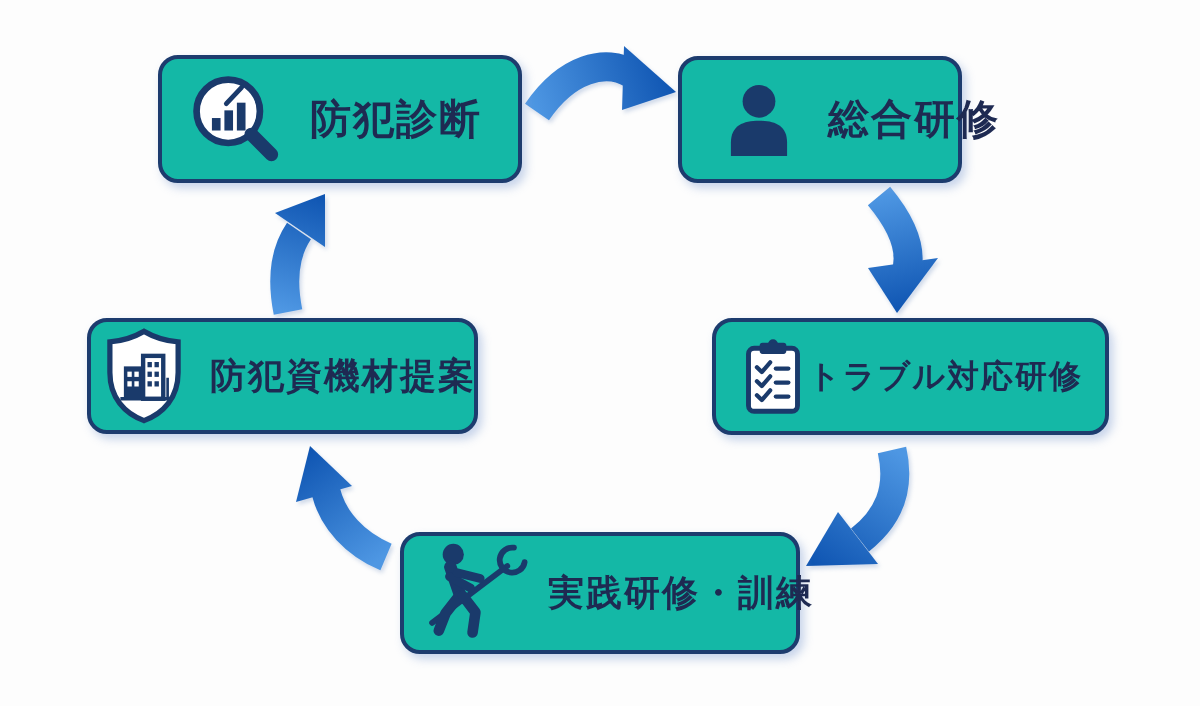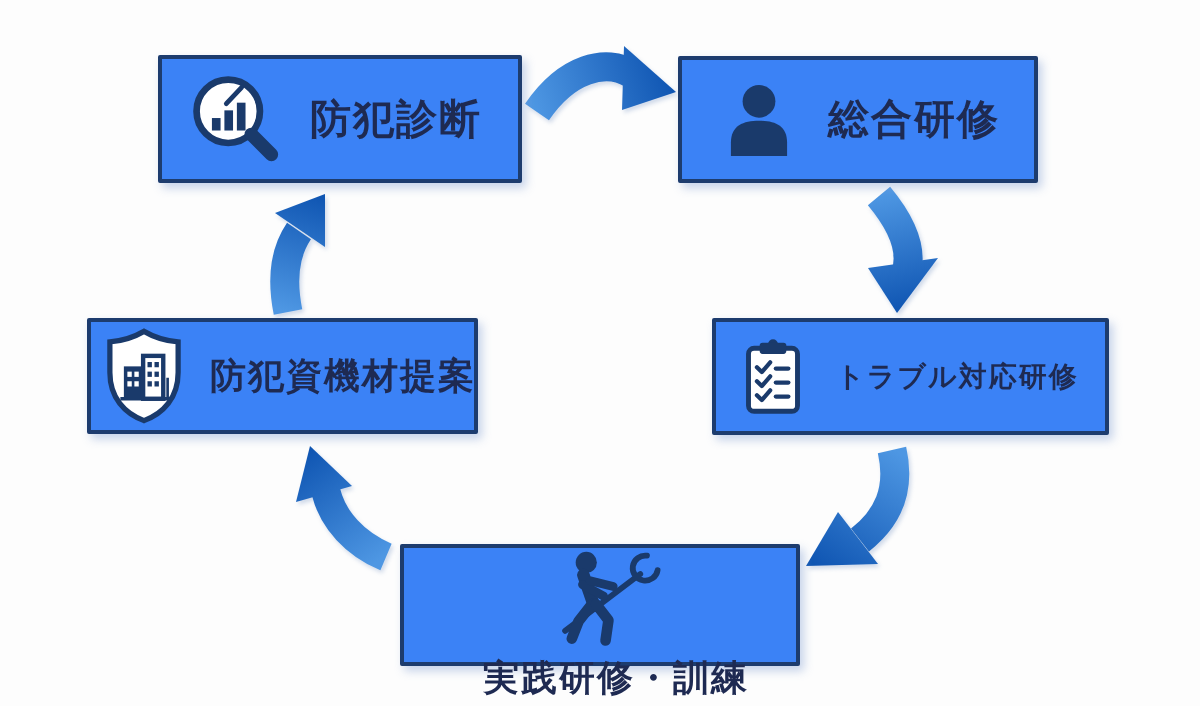--- a/index.html
+++ b/index.html
@@ -11,36 +11,36 @@
   .canvas{position:relative;width:1200px;height:706px;background:#fdfdfd;}
 
   .arrows{
     position:absolute;left:0;top:0;width:1200px;height:706px;
     pointer-events:none;
     filter:drop-shadow(2px 3px 2px rgba(140,165,205,.40));
   }
 
   .step{
     position:absolute;display:flex;align-items:center;
-    background:#3b82f6;border:4px solid #1d3c6e;border-radius:2px;
+    background:#14b8a6;border:4px solid #1d3c6e;border-radius:20px;
     box-shadow:4px 5px 10px rgba(130,160,210,.45);
     box-sizing:border-box;
   }
   .step .icon{flex:0 0 auto;display:flex;align-items:center;}
   .step .label{
     font-weight:bold;color:#1e2a52;letter-spacing:2px;white-space:nowrap;
   }
 
   #step-0{left:158px;top:55px;width:364px;height:128px;padding-left:24px;}
   #step-0 .label{font-size:41px;margin-left:28px;}
-  #step-1{left:678px;top:56px;width:360px;height:127px;padding-left:38px;text-align:right;}
+  #step-1{left:678px;top:56px;width:284px;height:127px;padding-left:38px;text-align:right;}
   #step-1 .label{font-size:41px;margin-left:30px;}
   #step-2{left:712px;top:318px;width:397px;height:117px;padding-left:22px;}
-  #step-2 .label{font-size:28px;margin-left:28px;}
-  #step-3{left:400px;top:544px;width:400px;height:122px;padding-left:14px;flex-direction:column;}
+  #step-2 .label{font-size:32px;}
+  #step-3{left:400px;top:532px;width:400px;height:122px;padding-left:14px;}
   #step-3 .label{font-size:36px;margin-left:18px;}
   #step-4{left:87px;top:318px;width:391px;height:116px;padding-left:9px;}
   #step-4 .label{font-size:36px;margin-left:22px;}
 </style>
 </head>
 <body>
 
 <div class="canvas">
 
   <svg class="arrows" viewBox="0 0 1200 706">

